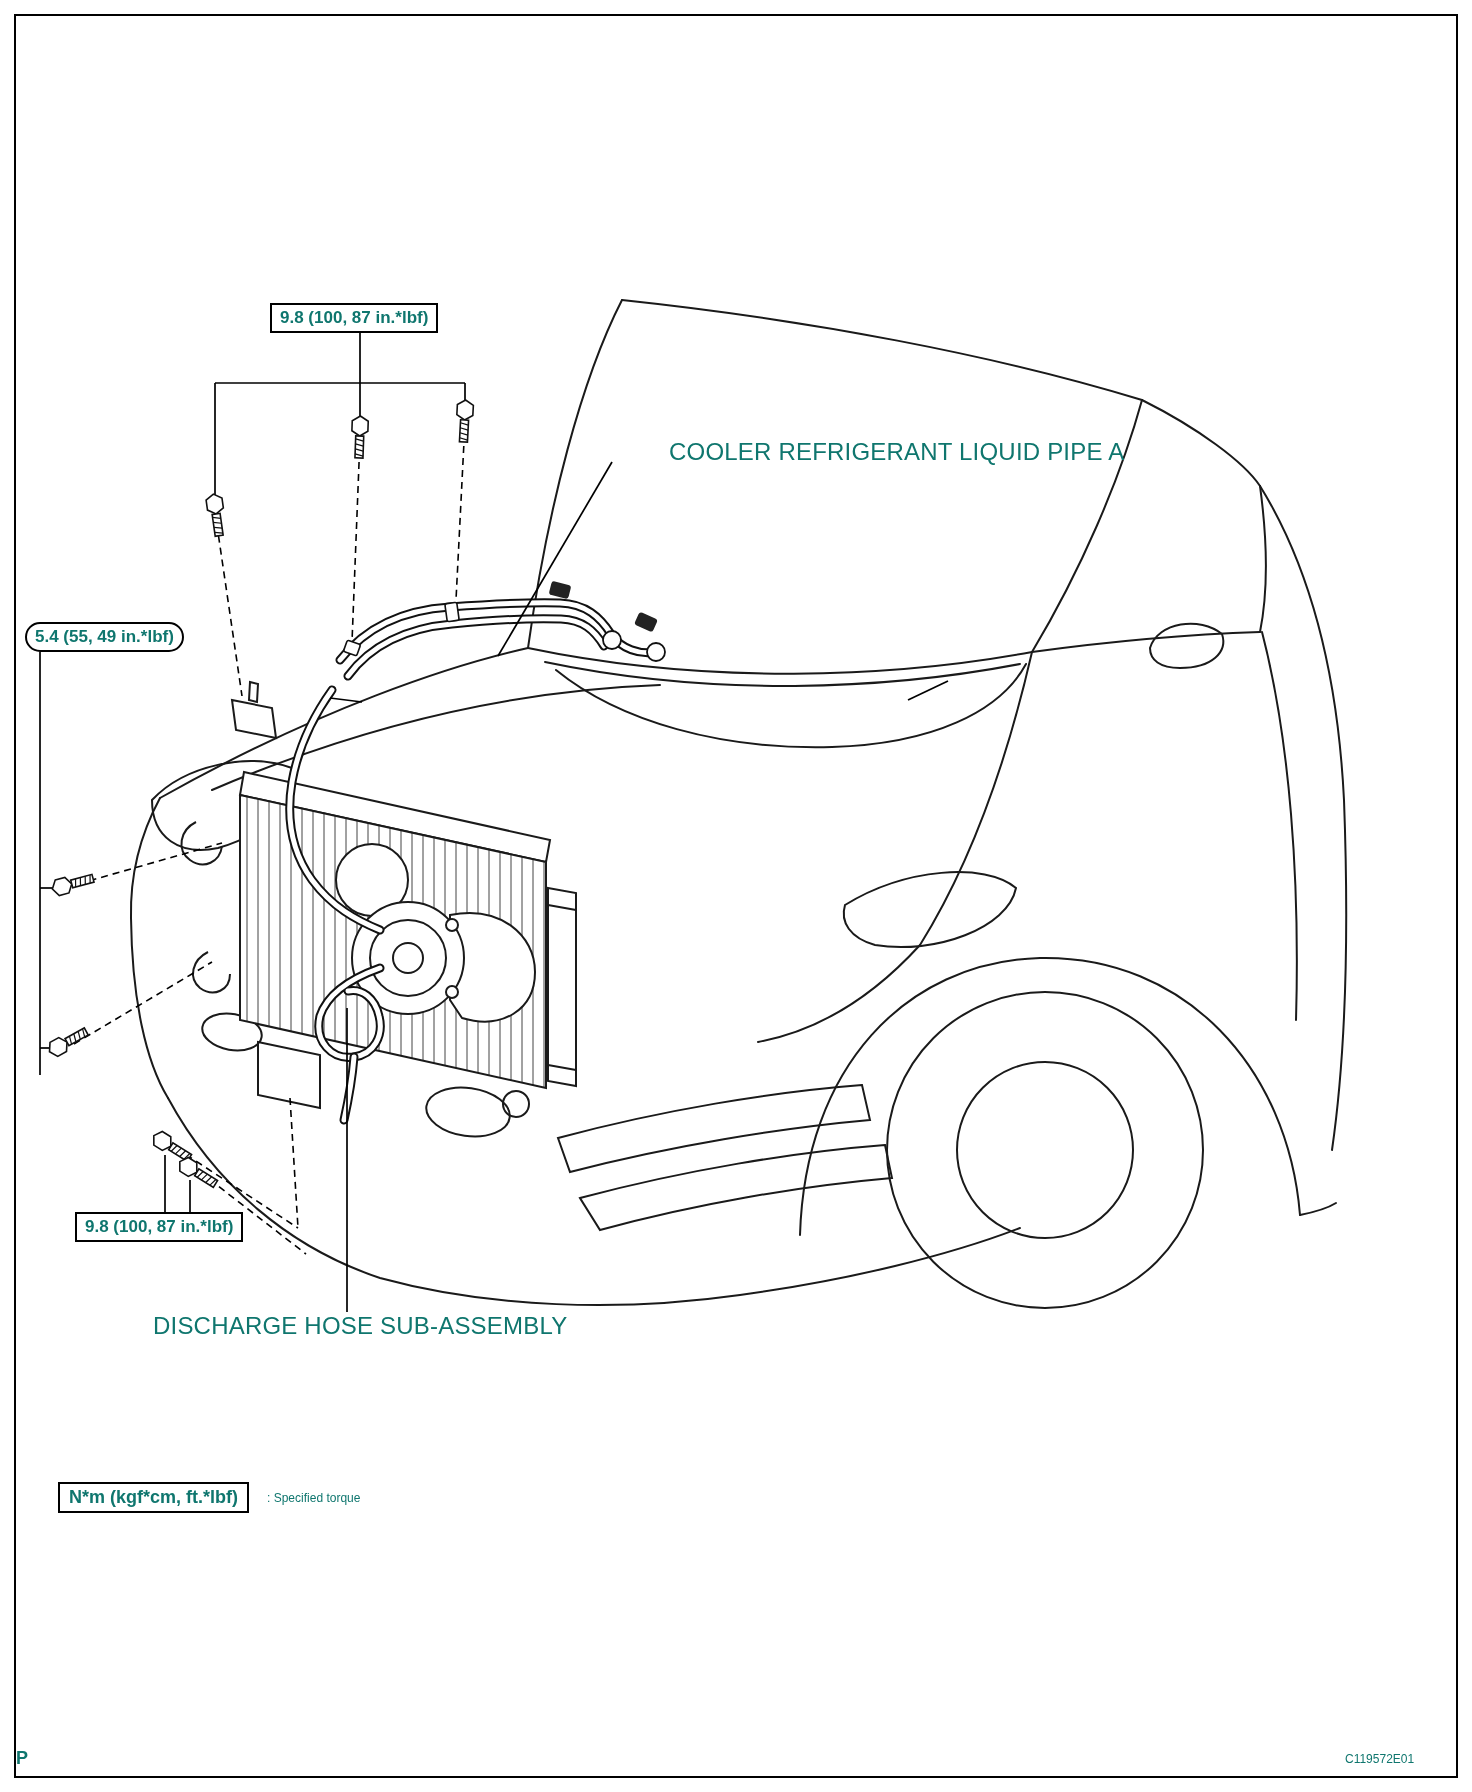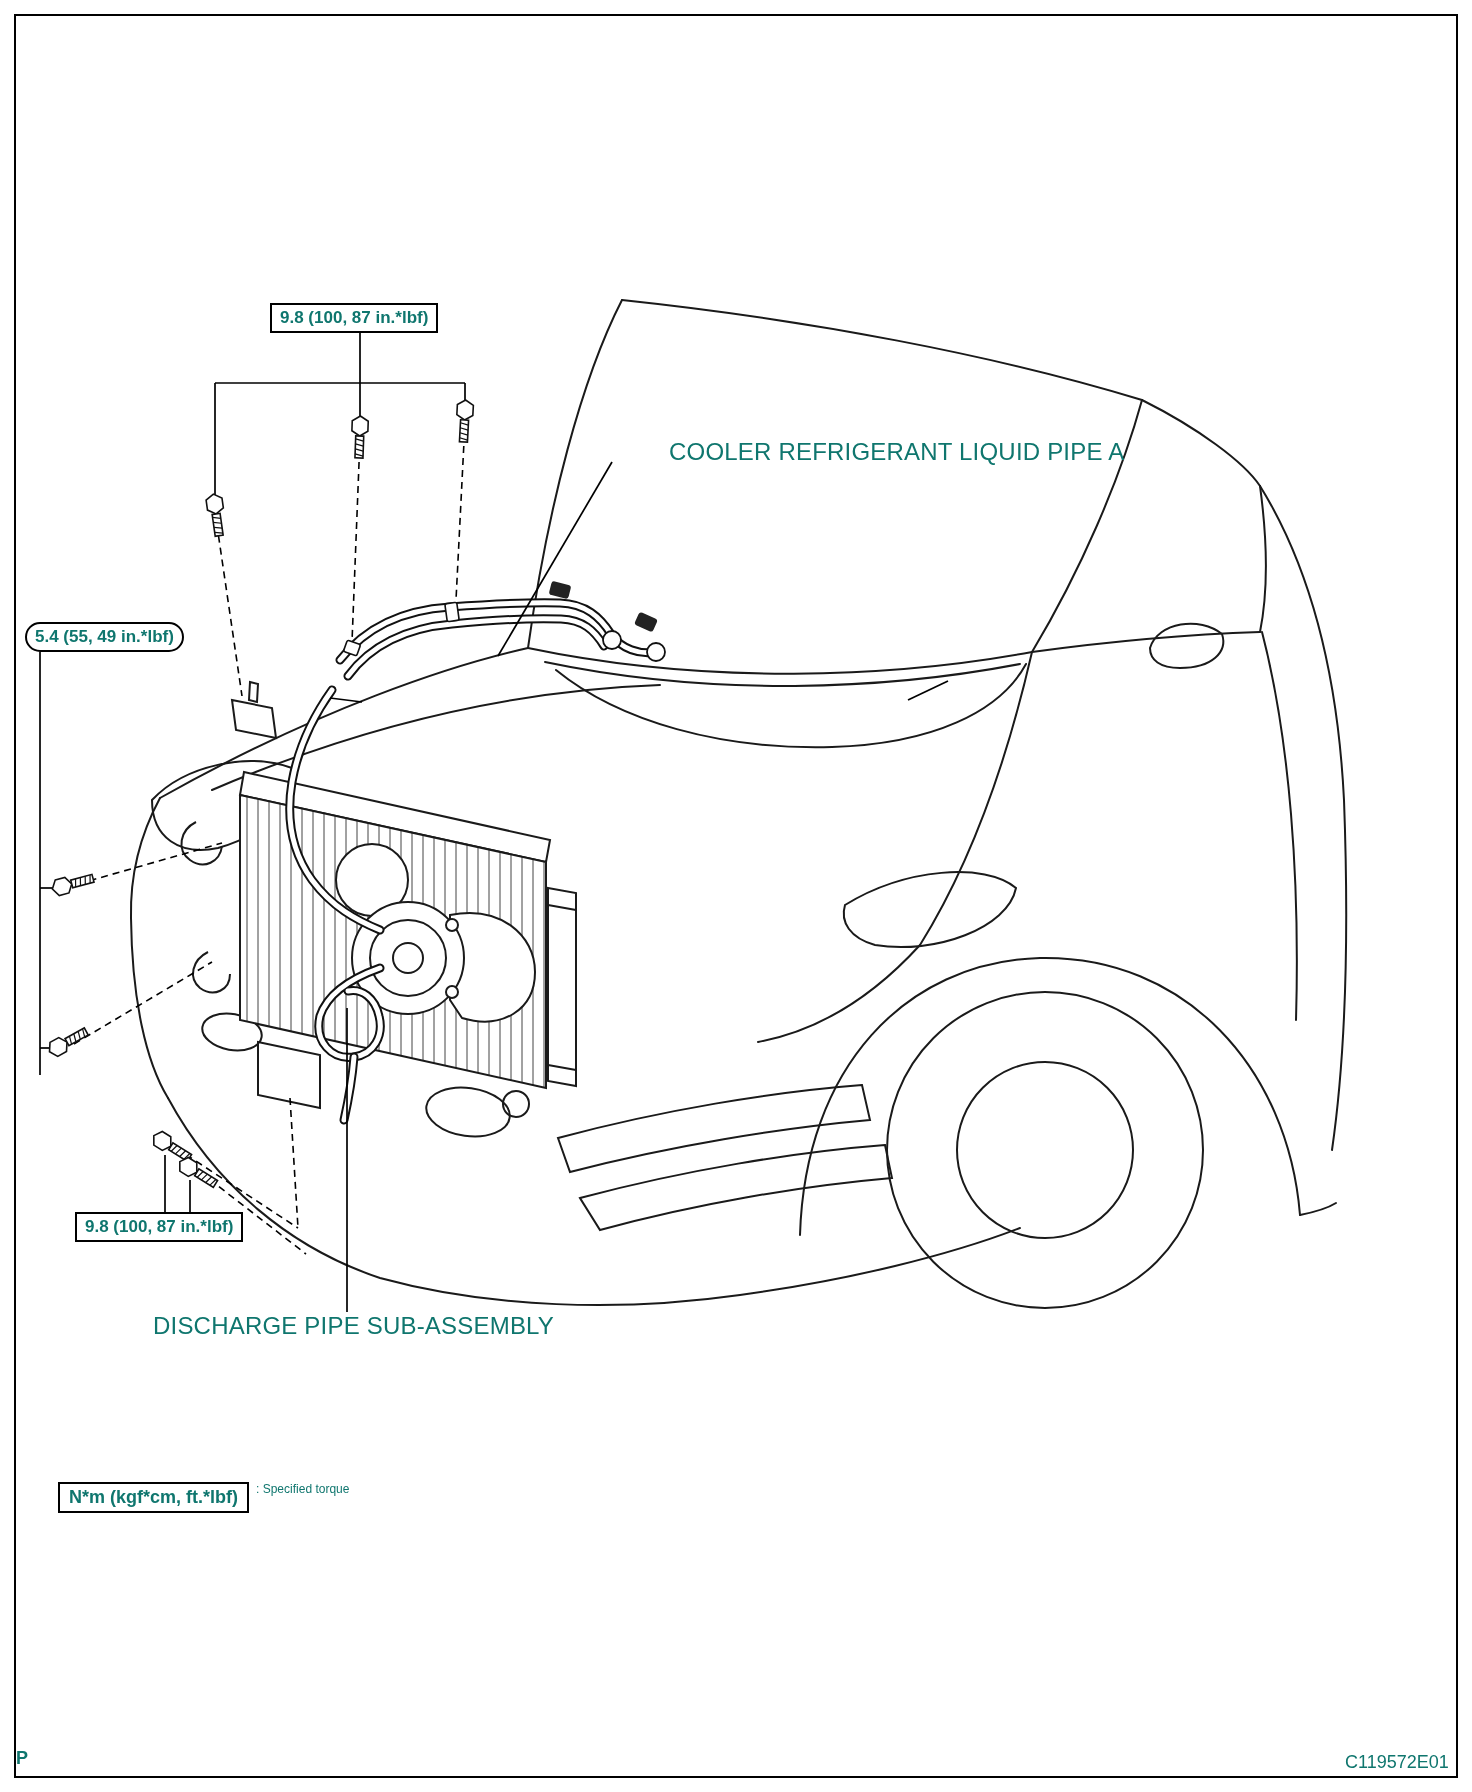--- a/index.html
+++ b/index.html
@@ -22,31 +22,31 @@
     font-family:"Liberation Sans",sans-serif;
   }
   .caption{font-size:24px;letter-spacing:.2px;}
   .torque-box{
     border:2px solid #000;
     background:#fff;
     font-weight:bold;
     font-size:17px;
     padding:3px 8px;
   }
-  .legend-wrap{display:flex;align-items:flex-start;gap:7px;}
+  .legend-wrap{display:flex;align-items:center;gap:18px;}
   .legend-box{
     border:2px solid #000;
     background:#fff;
     font-weight:bold;
     font-size:18px;
     padding:3px 9px;
   }
   .legend-desc{font-size:12px;}
   .page-letter{font-size:18px;font-weight:bold;}
-  .doc-code{font-size:18px;}
+  .doc-code{font-size:12px;}
 </style>
 </head>
 <body>
 
 <div id="page">
   <div id="frame"></div>
 
   <svg width="1472" height="1792" viewBox="0 0 1472 1792">
     <defs>
       <pattern id="fins" width="11" height="11" patternUnits="userSpaceOnUse">
@@ -217,21 +217,21 @@
 
   <div class="label torque-box" style="left:270px;top:303px;">9.8 (100, 87 in.*lbf)</div>
 
   <div class="label torque-box" style="left:25px;top:622px;border-radius:15px;">5.4 (55, 49 in.*lbf)</div>
 
   <div class="label torque-box" style="left:75px;top:1212px;">9.8 (100, 87 in.*lbf)</div>
 
   <div class="label caption" style="left:649px;top:438px;margin-left:20px;">COOLER REFRIGERANT LIQUID PIPE A</div>
 
 
-  <div class="label caption" style="left:153px;top:1312px;">DISCHARGE PIPE SUB-ASSEMBLY</div>
+  <div class="label caption" style="left:153px;top:1312px;">DISCHARGE HOSE SUB-ASSEMBLY</div>
 
   <div class="label legend-wrap" style="left:58px;top:1482px;">
     <span class="legend-box">N*m (kgf*cm, ft.*lbf)</span>
     <span class="legend-desc">: Specified torque</span>
   </div>
 
   <div class="label page-letter" style="left:16px;top:1748px;">P</div>
 
   <div class="label doc-code" style="left:1345px;top:1752px;">C119572E01</div>
 </div>

